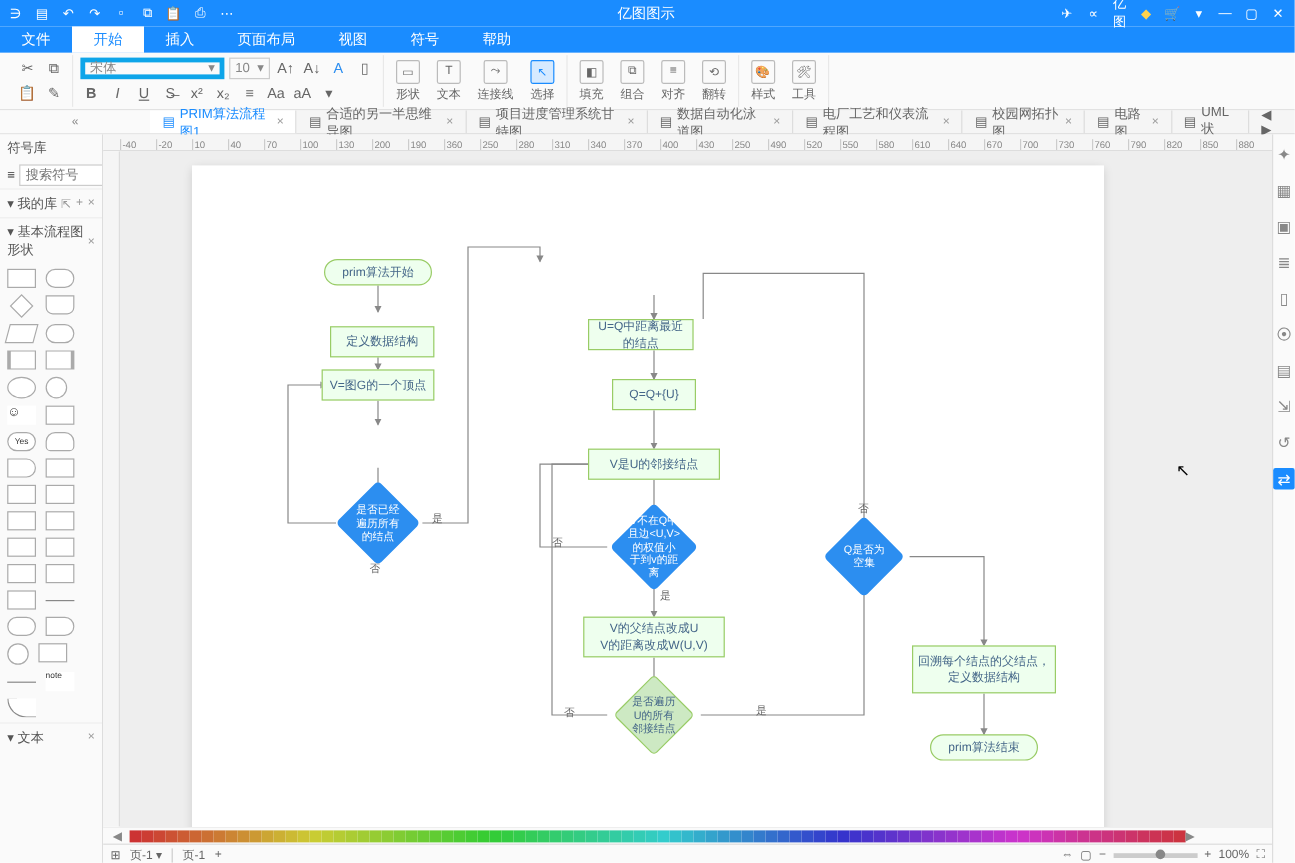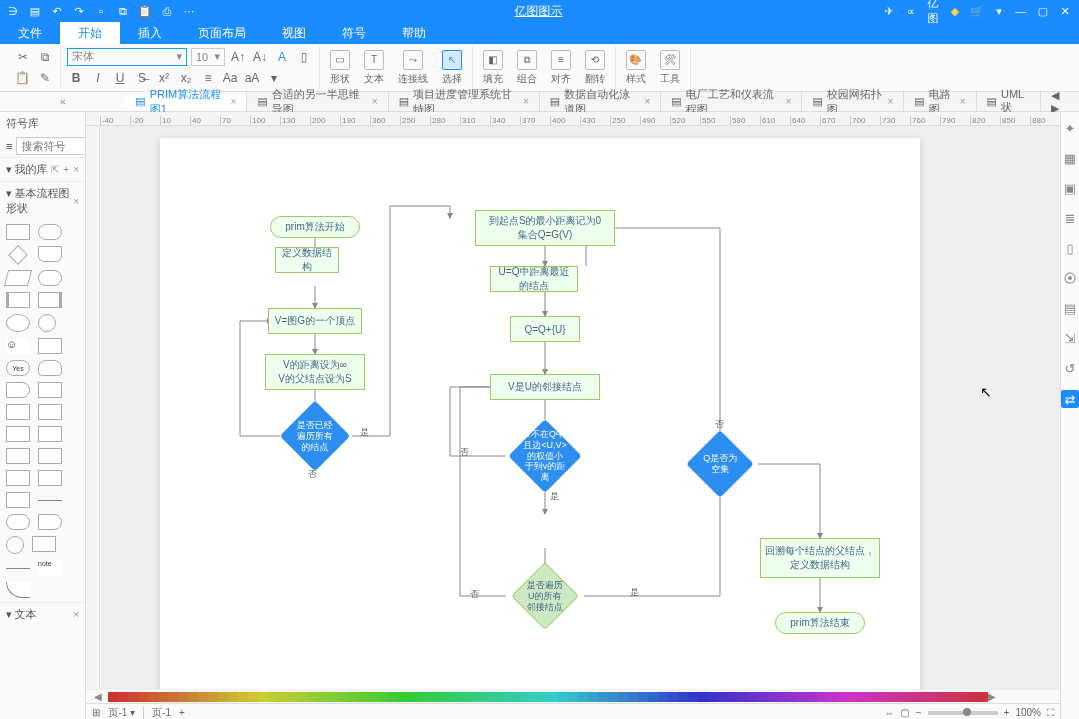--- a/index.html
+++ b/index.html
@@ -2,39 +2,39 @@
 <html><head>
 <meta charset="utf-8">
 <style>
 * { box-sizing: border-box; margin: 0; padding: 0; font-family: "Microsoft YaHei", sans-serif; }
 body { width: 1079px; height: 719px; overflow: hidden; background: #fff; font-size: 11px; color: #333; }
 
 
 .titlebar { height: 22px; background: #1a8cff; display: flex; align-items: center; padding: 0 6px; color: #fff; }
 .titlebar .qat { display: flex; gap: 8px; align-items: center; }
 .titlebar .qat span { width: 14px; height: 14px; display: inline-flex; align-items: center; justify-content: center; font-size: 11px; }
-.titlebar .title { flex: 1; text-align: center; font-size: 12px; text-decoration: underline; }
+.titlebar .title { flex: 1; text-align: center; font-size: 12px; }
 .titlebar .winctl { display: flex; gap: 6px; align-items: center; }
 .titlebar .winctl span { width: 16px; text-align: center; font-size: 11px; }
 
 
 .menubar { height: 22px; background: #1a8cff; display: flex; align-items: stretch; color: #fff; font-size: 12px; }
 .menubar .mitem { padding: 0 18px; display: flex; align-items: center; cursor: pointer; }
 .menubar .mitem.active { background: #fff; color: #1a8cff; }
 
 
 .ribbon { height: 48px; background: #fafafa; border-bottom: 1px solid #ddd; display: flex; padding: 2px 8px; }
 .rgroup { display: flex; flex-direction: column; justify-content: space-around; border-right: 1px solid #e8e8e8; padding: 0 6px; }
 .rgroup.row2 { flex-direction: row; align-items: center; gap: 6px; }
 .rgroup .rline { display: flex; gap: 4px; align-items: center; }
 .ricon { width: 18px; height: 18px; display: inline-flex; align-items: center; justify-content: center; color: #666; font-size: 12px; }
 .rbig { display: flex; flex-direction: column; align-items: center; gap: 2px; padding: 0 4px; font-size: 10px; color: #666; }
 .rbig .ico { width: 20px; height: 20px; display: inline-flex; align-items: center; justify-content: center; border: 1px solid #bbb; border-radius: 2px; }
 .rbig.sel .ico { background: #d6eaff; border-color: #1a8cff; color: #1a8cff; }
-.fontsel { width: 120px; height: 18px; border: 1px solid #0ea5e9; font-size: 11px; padding: 0 4px; color: #888; display: flex; align-items: center; justify-content: space-between; }
+.fontsel { width: 120px; height: 18px; border: 4px solid #0ea5e9; font-size: 11px; padding: 0 4px; color: #888; display: flex; align-items: center; justify-content: space-between; }
 .sizesel { width: 34px; height: 18px; border: 1px solid #ccc; font-size: 11px; padding: 0 4px; color: #888; display: flex; align-items: center; justify-content: space-between; }
 
 
 .doctabs { height: 20px; border-bottom: 1px solid #ddd; display: flex; align-items: stretch; background: #f5f5f5; font-size: 11px; }
 .dtab { padding: 0 10px; display: flex; align-items: center; border-right: 1px solid #ddd; gap: 4px; color: #666; }
 .dtab.active { background: #fff; color: #1a8cff; }
 .dtab .x { color: #999; font-size: 10px; }
 .doclead { width: 140px; background: #fafafa; display: flex; align-items: center; justify-content: center; color: #888; font-size: 10px; gap: 6px; }
 .doclead .arr { font-size: 10px; }
 
@@ -425,40 +425,38 @@
             <polyline points="424,458 560,458 560,340" marker-end="url(#ah)"></polyline>
 
             <polyline points="560,302 560,90 426,90 426,128"></polyline>
 
             <polyline points="598,326 660,326 660,400" marker-end="url(#ah)"></polyline>
 
             <line x1="660" y1="440" x2="660" y2="474" marker-end="url(#ah)"></line>
           </svg>
 
           <div class="node term" style="left:110px;top:78px;width:90px;height:22px">prim算法开始</div>
-          <div class="node proc" style="left:115px;top:109px;width:64px;height:26px">定义数据结构</div>
+          <div class="node proc" style="left:115px;top:134px;width:87px;height:26px">定义数据结构</div>
           <div class="node proc" style="left:108px;top:170px;width:94px;height:26px">V=图G的一个顶点</div>
-          <div class="node proc" style="left:105px;top:216px;width:100px;height:36px;white-space:pre-line">V的距离设为∞
-V的父结点设为S</div>
           <div class="node dec" style="left:130px;top:273px;width:50px;height:50px">
               <div class="dlabel">是否已经遍历所有的结点</div>
             </div>
           <div class="elabel" style="left:200px;top:288px">是</div>
           <div class="elabel" style="left:148px;top:330px">否</div>
 
-          <div class="node proc" style="left:315px;top:72px;width:140px;height:36px;white-space:pre-line">到起点S的最小距离记为0
-集合Q=G(V)</div>
           <div class="node proc" style="left:330px;top:128px;width:88px;height:26px">U=Q中距离最近的结点</div>
           <div class="node proc" style="left:350px;top:178px;width:70px;height:26px">Q=Q+{U}</div>
           <div class="node proc" style="left:330px;top:236px;width:110px;height:26px">V是U的邻接结点</div>
           <div class="node dec" style="left:359px;top:292px;width:52px;height:52px">
               <div class="dlabel">V不在Q中且边&lt;U,V&gt;的权值小于到v的距离</div>
             </div>
           <div class="elabel" style="left:300px;top:308px">否</div>
           <div class="elabel" style="left:390px;top:352px">是</div>
+          <div class="node proc" style="left:326px;top:376px;width:118px;height:34px;white-space:pre-line">V的父结点改成U
+V的距离改成W(U,V)</div>
           <div class="node dec green" style="left:361px;top:434px;width:48px;height:48px">
               <div class="dlabel">是否遍历U的所有邻接结点</div>
             </div>
           <div class="elabel" style="left:310px;top:450px">否</div>
           <div class="elabel" style="left:470px;top:448px">是</div>
 
           <div class="node dec" style="left:536px;top:302px;width:48px;height:48px">
               <div class="dlabel">Q是否为空集</div>
             </div>
           <div class="elabel" style="left:555px;top:280px">否</div>

